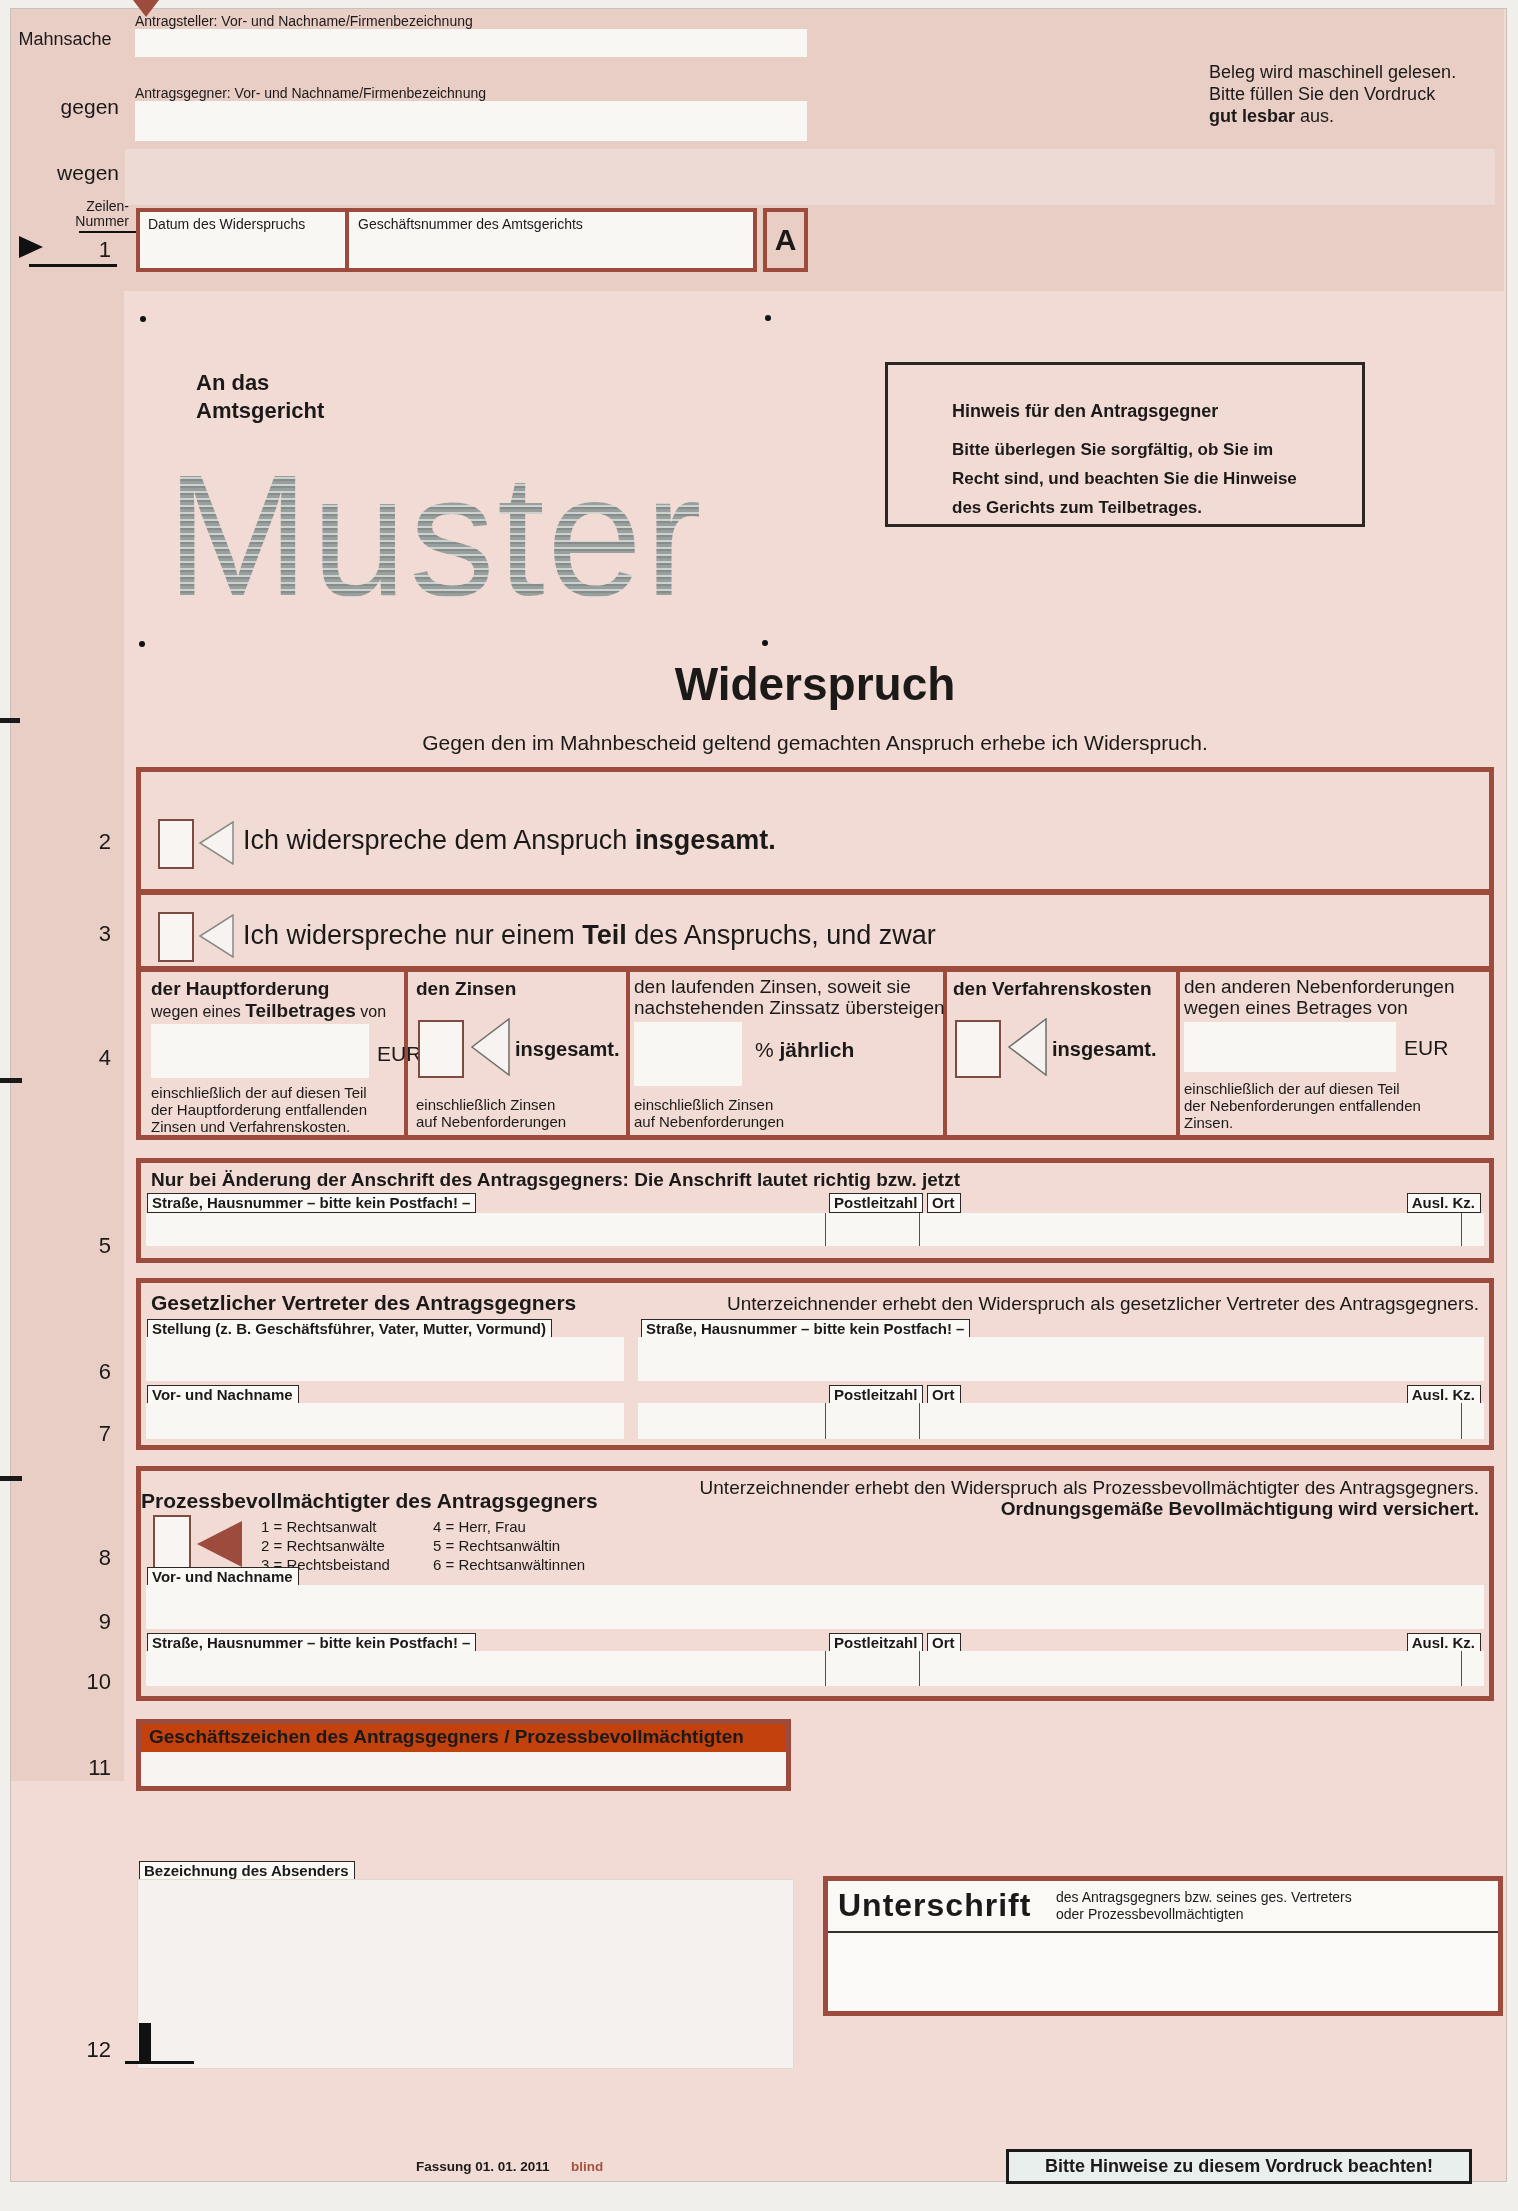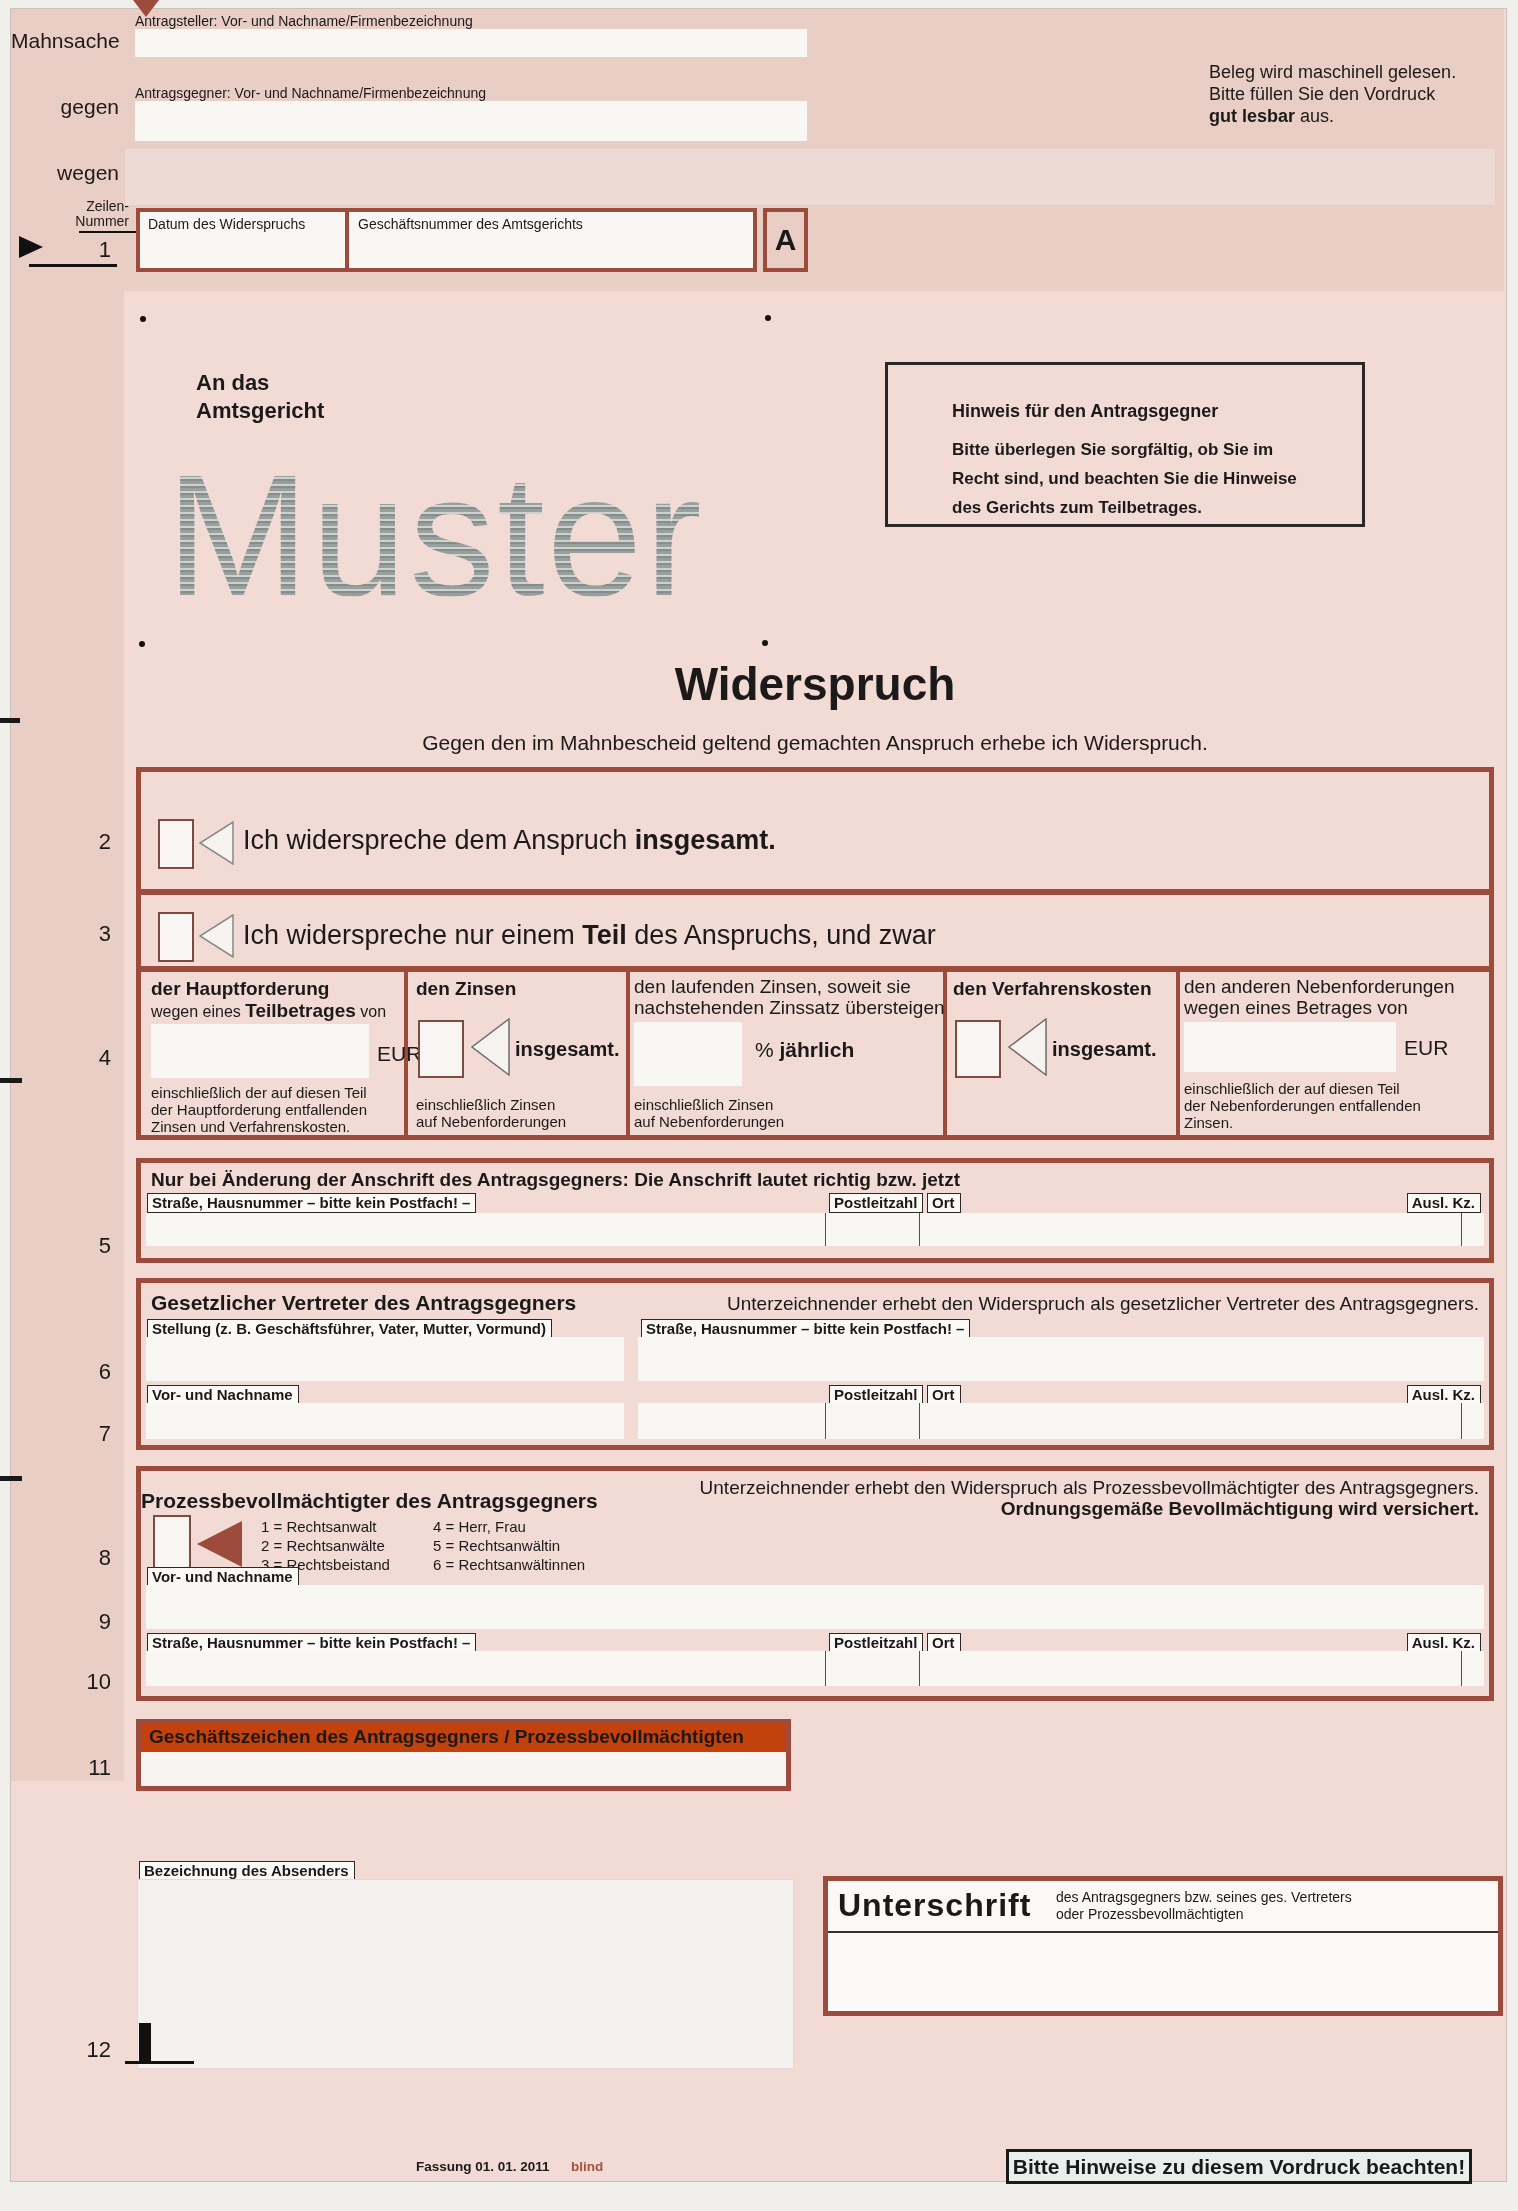--- a/index.html
+++ b/index.html
@@ -38,21 +38,21 @@
 </style>
 </head>
 <body>
 
 <div class="abs sheet">
 
   <div class="abs band" style="left:0;top:0;width:1493px;height:282px;"></div>
   <div class="abs band" style="left:0;top:282px;width:113px;height:1490px;"></div>
   <div class="abs" style="left:114px;top:140px;width:1370px;height:56px;background:rgba(255,255,255,0.25);"></div>
 
-  <div class="abs" style="left:0;top:20px;width:108px;text-align:left;font-size:21px;">Mahnsache</div>
+  <div class="abs" style="left:0;top:20px;width:108px;text-align:center;font-size:18px;">Mahnsache</div>
   <div class="abs" style="left:0;top:86px;width:108px;text-align:right;font-size:21px;">gegen</div>
   <div class="abs" style="left:0;top:152px;width:108px;text-align:right;font-size:21px;">wegen</div>
   <div class="abs" style="left:30px;top:190px;width:88px;text-align:right;font-size:14px;line-height:15px;">
     <div>Zeilen-</div>
     <div>Nummer</div>
   </div>
   <div class="abs" style="left:68px;top:222px;width:57px;height:2px;background:#111;"></div>
   <div class="abs" style="left:8px;top:227px;width:0;height:0;border-top:11px solid transparent;border-bottom:11px solid transparent;border-left:24px solid #111;"></div>
   <div class="abs" style="left:18px;top:255px;width:88px;height:3px;background:#111;"></div>
 
@@ -272,19 +272,19 @@
       </div>
     </div>
     <div class="abs" style="left:0;top:52px;right:0;bottom:0;background:#fbfaf8;"></div>
   </div>
 
   <div class="abs" style="left:128px;top:2014px;width:12px;height:38px;background:#111;"></div>
   <div class="abs" style="left:114px;top:2052px;width:69px;height:3px;background:#111;"></div>
 
   <div class="abs" style="left:405px;top:2150px;font-size:13.5px;font-weight:bold;">Fassung 01. 01. 2011</div>
   <div class="abs" style="left:560px;top:2150px;font-size:13.5px;font-weight:bold;color:#a3543f;">blind</div>
-  <div class="abs" style="left:995px;top:2140px;width:460px;height:29px;border:3px solid #1c1a18;background:#e9efec;text-align:center;font-size:21px;font-weight:bold;line-height:29px;">Bitte Hinweise zu diesem Vordruck beachten!</div>
+  <div class="abs" style="left:995px;top:2140px;width:460px;height:29px;border:3px solid #1c1a18;background:#e9efec;text-align:center;font-size:18px;font-weight:bold;line-height:29px;">Bitte Hinweise zu diesem Vordruck beachten!</div>
 </div>
 
 <div class="abs" style="left:133px;top:0;width:0;height:0;border-left:13px solid transparent;border-right:13px solid transparent;border-top:17px solid #9c4b3d;"></div>
 <div class="abs edgemark" style="left:0;top:718px;width:20px;height:5px;"></div>
 <div class="abs edgemark" style="left:0;top:1078px;width:22px;height:5px;"></div>
 <div class="abs edgemark" style="left:0;top:1476px;width:22px;height:5px;"></div>
 
 </body></html>

